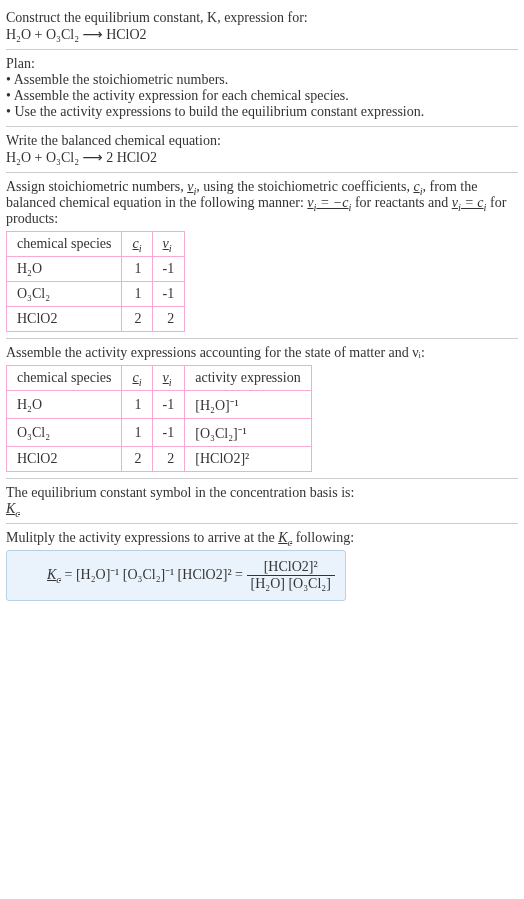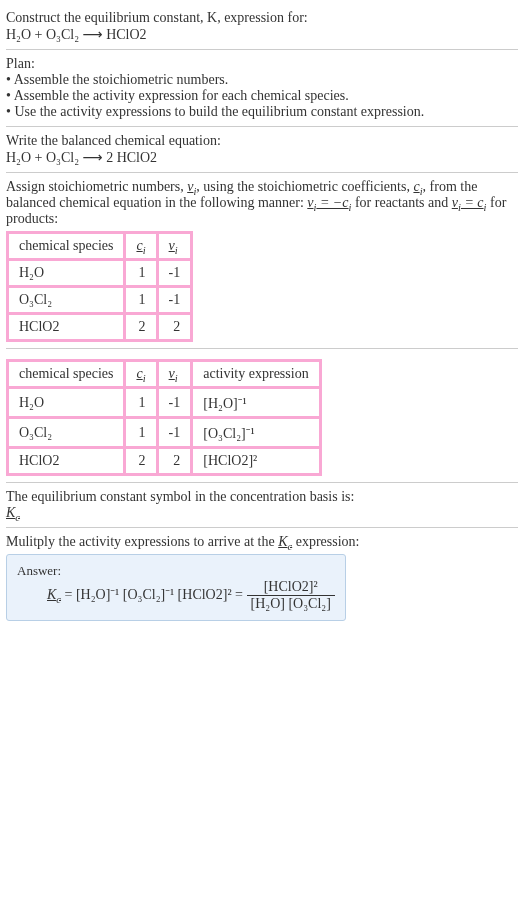--- a/index.html
+++ b/index.html
@@ -18,21 +18,21 @@
   hr {
     border: none;
     border-top: 1px solid #ccc;
     margin: 0;
   }
   table.data {
     border-collapse: collapse;
     margin-top: 4px;
   }
   table.data td, table.data th {
-    border: 3px solid #f9a8d4;
+    border: 1px solid #f9a8d4;
     padding: 4px 10px;
     font-weight: normal;
     text-align: left;
     vertical-align: middle;
   }
   table.data td.num {
     text-align: right;
   }
   .answer-box {
     background: #eaf2fb;
@@ -116,20 +116,21 @@
       <td>HClO2</td>
       <td class="num">2</td>
       <td class="num">2</td>
     </tr>
   </tbody>
     </table>
 </div>
 <hr>
 
 <div class="section">
+  <div>Assemble the activity expressions accounting for the state of matter and νᵢ:</div>
   <table class="data">
     <tbody>
         <tr>
       <th>chemical species</th>
       <th><span class="ital">c<sub>i</sub></span></th>
       <th><span class="ital">ν<sub>i</sub></span></th>
       <th>activity expression</th>
     </tr>
     <tr>
       <td>H₂O</td>
@@ -155,24 +156,23 @@
 <hr>
 
 <div class="section">
   <div>The equilibrium constant symbol in the concentration basis is:</div>
   <div><span class="ital">K<sub>c</sub></span></div>
 </div>
 <hr>
 
 <div class="section">
   <div>
-    <span>Mulitply the activity expressions to arrive at the </span><span class="ital">K<sub>c</sub></span><span> expression:</span>
+    <span>Mulitply the activity expressions to arrive at the </span><span class="ital">K<sub>c</sub></span><span> following:</span>
   </div>
   <div class="answer-box">
-    <div class="answer-label">Answer:</div>
     <div style="margin-top:0; padding-left:30px;">
       <span class="ital">K<sub>c</sub></span>
       <span> = [H₂O]⁻¹ [O₃Cl₂]⁻¹ [HClO2]² = </span>
       <span class="frac">
         <span class="num">[HClO2]²</span>
         <span class="den">[H₂O] [O₃Cl₂]</span>
       </span>
     </div>
   </div>
 </div>

